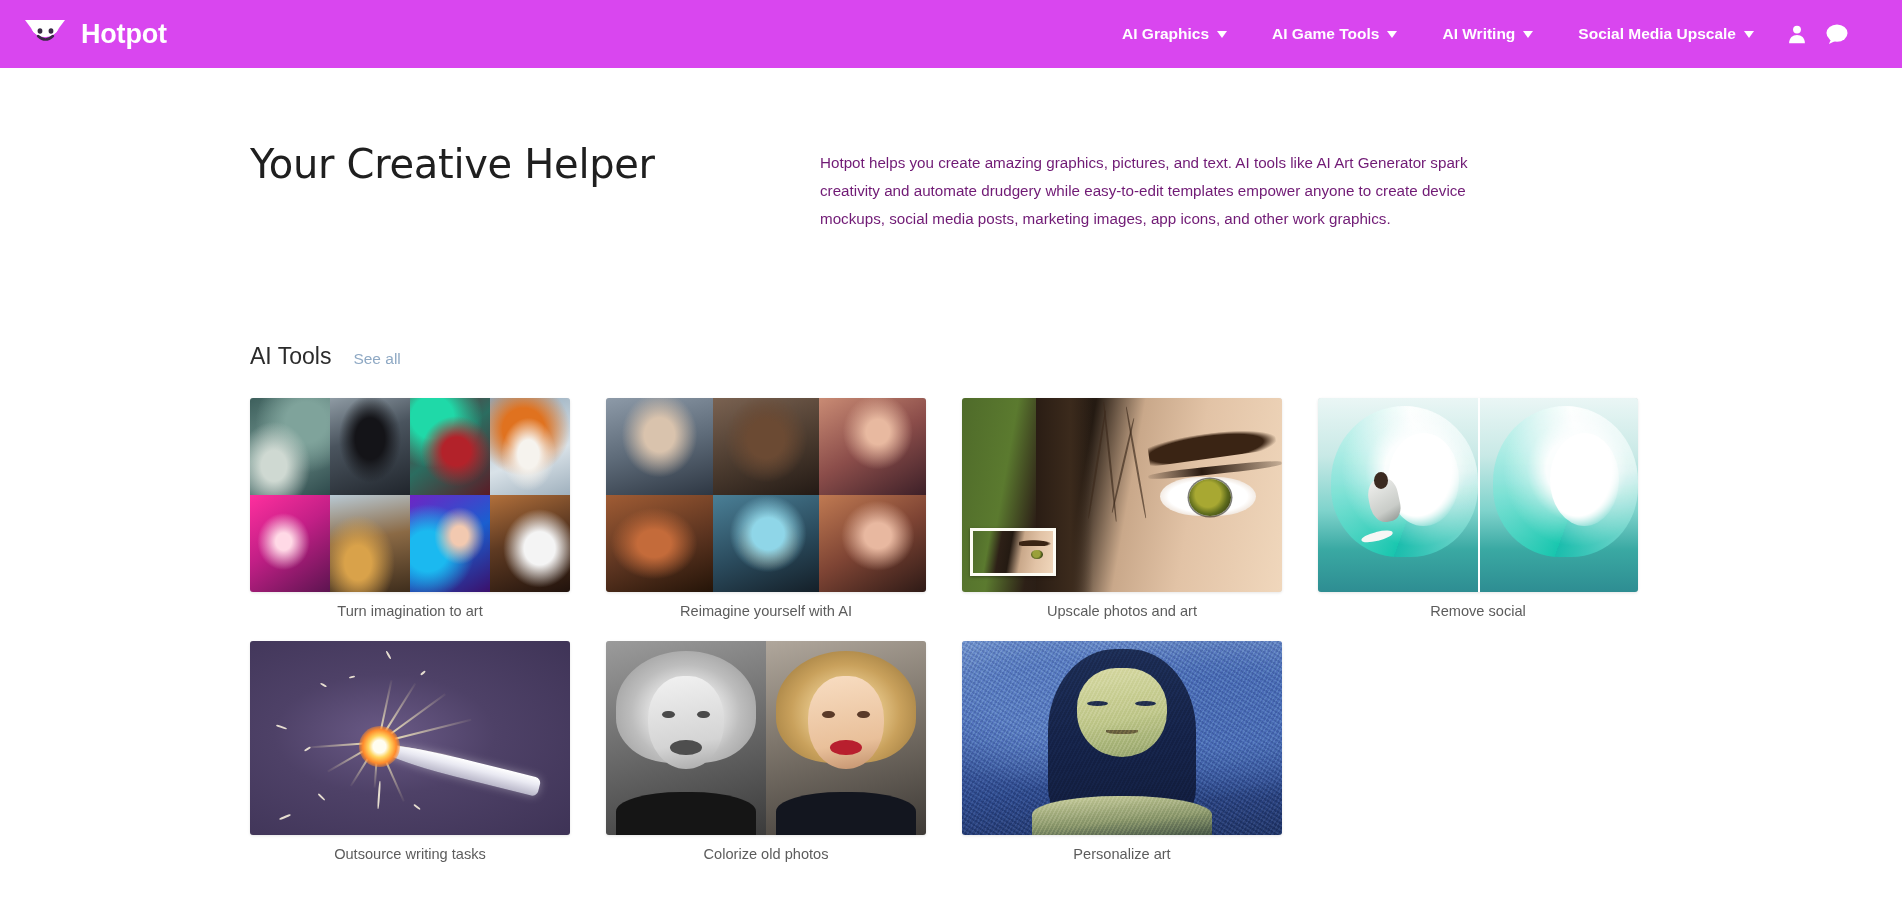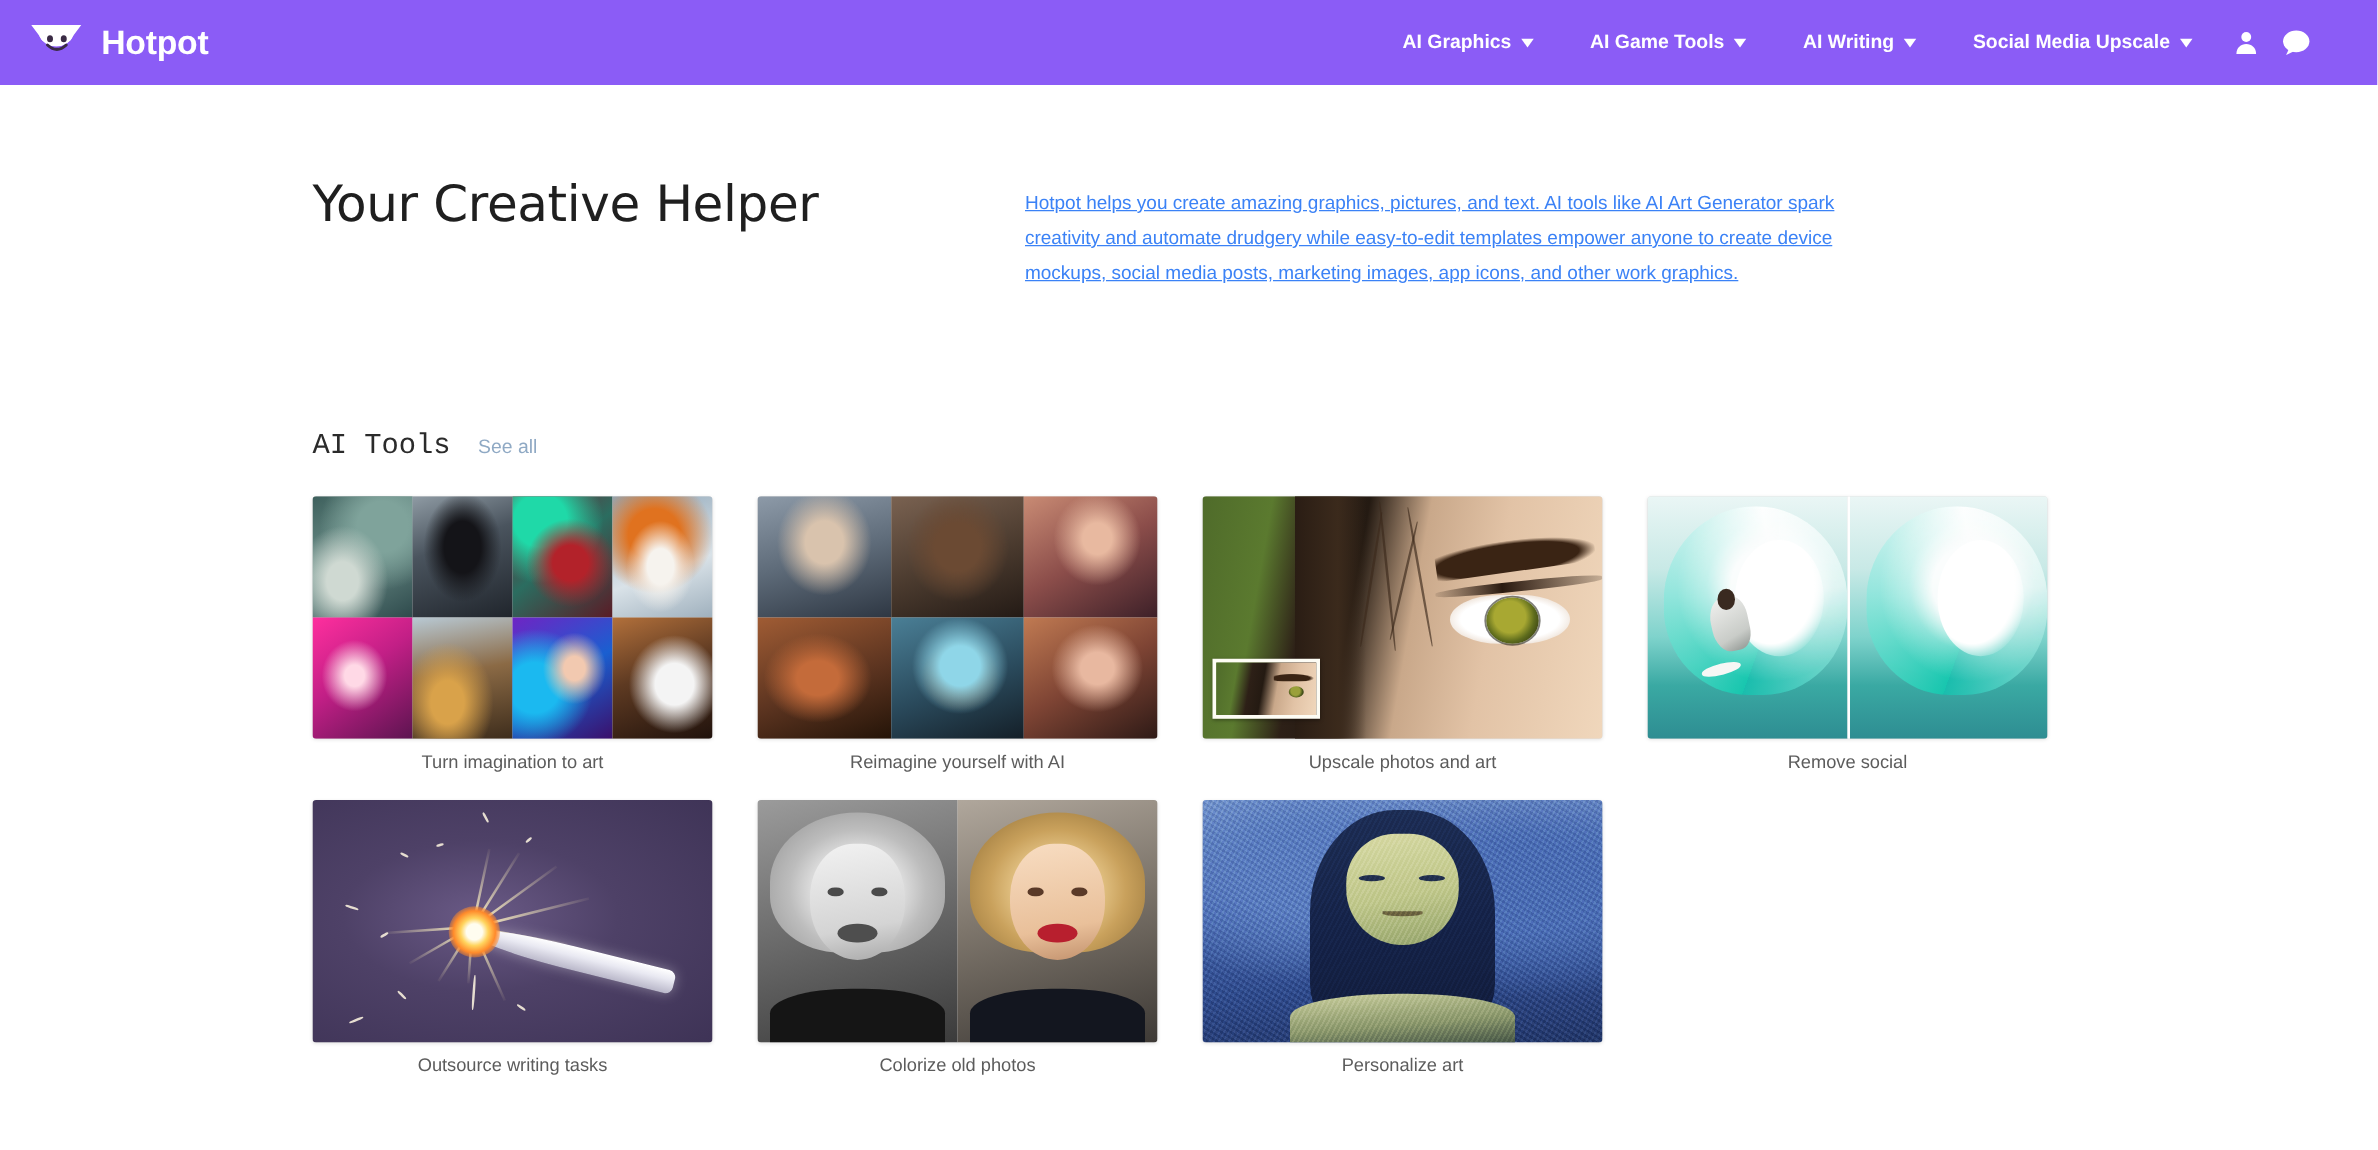--- a/index.html
+++ b/index.html
@@ -6,21 +6,21 @@
   html, body {
     width: 1902px; height: 920px;
     background: #ffffff;
     font-family: "Liberation Sans", sans-serif;
     overflow: hidden;
   }
 
   
   .navbar {
     height: 68px; width: 100%;
-    background: #8b5cf6;
+    background: #d946ef;
     display: flex; align-items: center;
     padding: 0 45px 0 22px;
     position: relative;
   }
   .brand { display: flex; align-items: center; gap: 13px; cursor: pointer; }
   .brand-logo { width: 46px; height: 36px; position: relative; }
   .brand-logo svg { display: block; }
   .brand-name {
     color: #ffffff; font-size: 27px; font-weight: bold;
     letter-spacing: -0.2px;
@@ -54,31 +54,31 @@
   .hero {
     display: flex; padding-top: 72px; gap: 0;
   }
   .hero-title {
     font-size: 40px; line-height: 1.22; font-weight: 400;
     color: #1f1f1f; width: 570px; letter-spacing: -0.3px;
     font-family: "DejaVu Sans", sans-serif;
   }
   .hero-desc {
     width: 690px; font-size: 15.2px; line-height: 1.84;
-    color: #3b82f6; padding-top: 9px; text-decoration: underline;
+    color: #701a75; padding-top: 9px;
   }
 
   
   .section-head {
     display: flex; align-items: baseline; gap: 22px;
     margin-top: 110px; margin-bottom: 28px;
   }
   .section-title {
     font-size: 23px; color: #2b2b2b; font-weight: 400;
-    font-family: Liberation Mono, monospace;
+    font-family: Liberation Sans, sans-serif;
   }
   .section-link {
     font-size: 15.5px; color: #8fa9c4; cursor: pointer;
   }
 
   .grid {
     display: grid;
     grid-template-columns: repeat(4, 320px);
     column-gap: 36px;
     row-gap: 22px;

